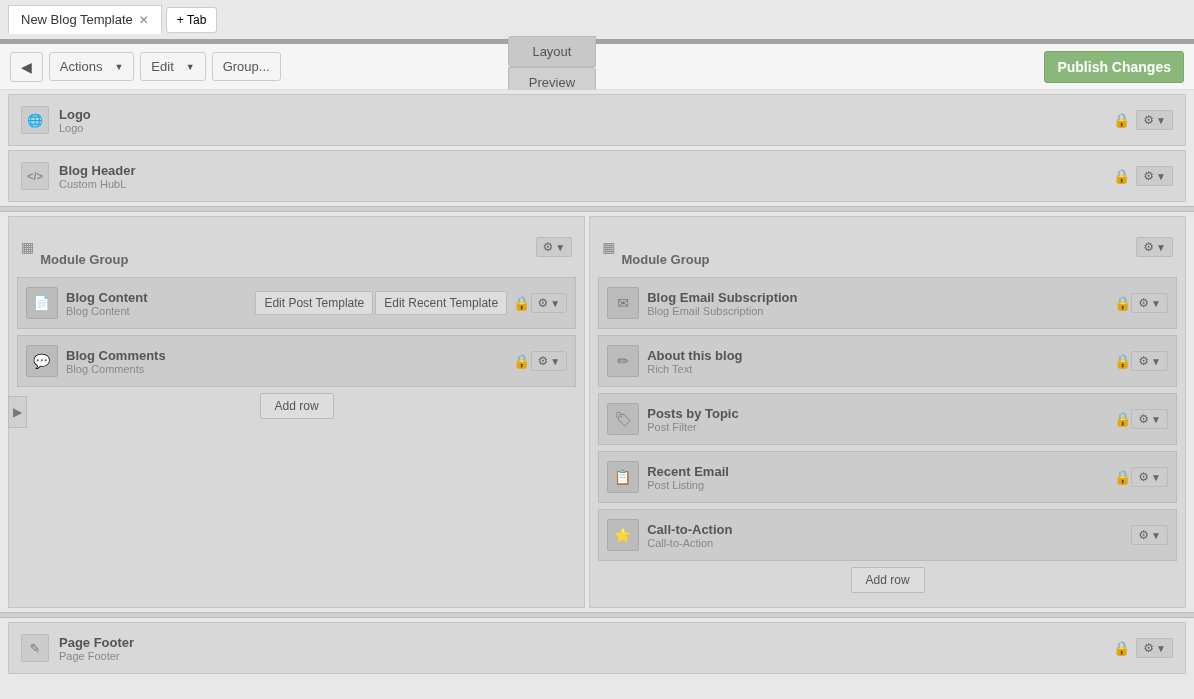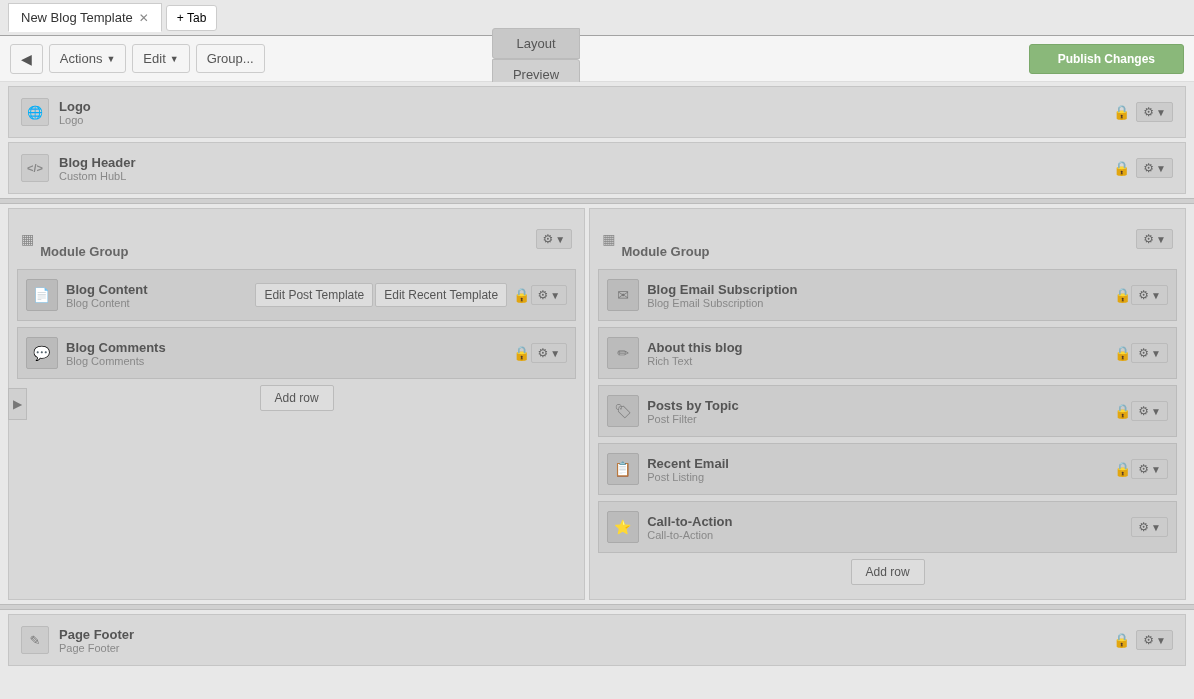--- a/index.html
+++ b/index.html
@@ -1,25 +1,25 @@
 <!DOCTYPE html>
 <html><head>
   <meta charset="utf-8">
   <style>
     * { box-sizing: border-box; margin: 0; padding: 0; }
     body { font-family: Arial, Helvetica, sans-serif; font-size: 13px; background: #f0f0f0; color: #333; width: 1194px; height: 699px; overflow: hidden; }
 
     
     .tab-bar {
       background: #e8e8e8;
-      border-bottom: 1px solid #a3a3a3;
+      border-bottom: 5px solid #a3a3a3;
       display: flex;
       align-items: center;
       padding: 0 8px;
-      height: 36px;
+      height: 44px;
     }
     .tab-active {
       background: #fff;
       border: 1px solid #ccc;
       border-bottom: 1px solid #fff;
       padding: 6px 12px;
       font-size: 13px;
       display: flex;
       align-items: center;
       gap: 6px;
@@ -52,21 +52,21 @@
     }
     .toolbar-btn {
       background: #f5f5f5;
       border: 1px solid #ccc;
       padding: 6px 10px;
       font-size: 13px;
       cursor: pointer;
       border-radius: 3px;
       display: flex;
       align-items: center;
-      gap: 4px;
+      gap: 12px;
       color: #555;
     }
     .back-btn {
       background: #f5f5f5;
       border: 1px solid #ccc;
       padding: 6px 10px;
       cursor: pointer;
       border-radius: 3px;
       color: #555;
       font-size: 14px;
@@ -87,22 +87,22 @@
     }
     .layout-btn.active {
       background: #c8c8c8;
     }
     .layout-btn:first-child { border-radius: 3px 0 0 3px; }
     .layout-btn:last-child { border-radius: 0 3px 3px 0; }
     .publish-btn {
       background: #8ab87a;
       border: 1px solid #7aa86a;
       color: #fff;
-      padding: 7px 28px;
-      font-size: 12px;
+      padding: 7px 12px;
+      font-size: 14px;
       cursor: pointer;
       border-radius: 3px;
       margin-left: auto;
       font-weight: bold;
     }
 
     
     .canvas {
       background: #e8e8e8;
       height: calc(699px - 82px);

